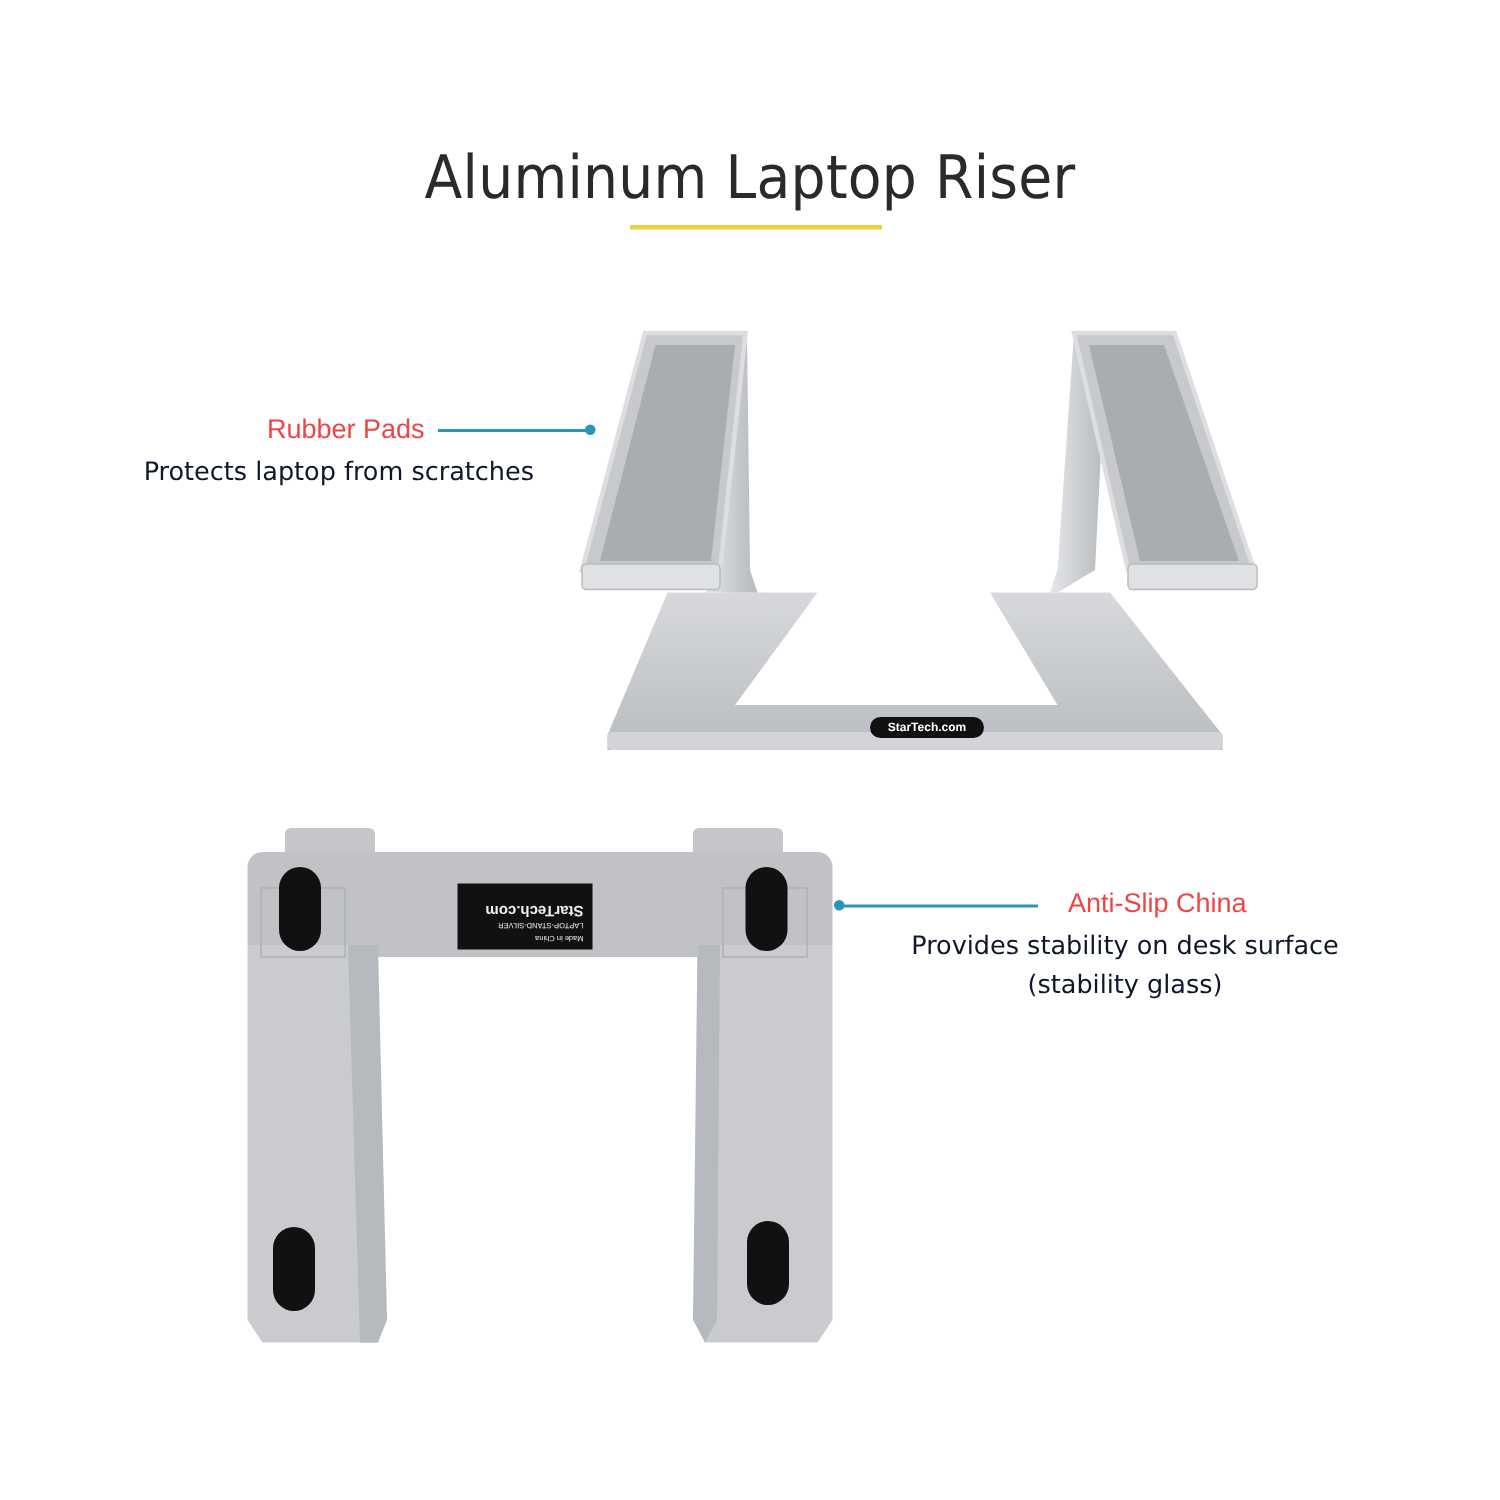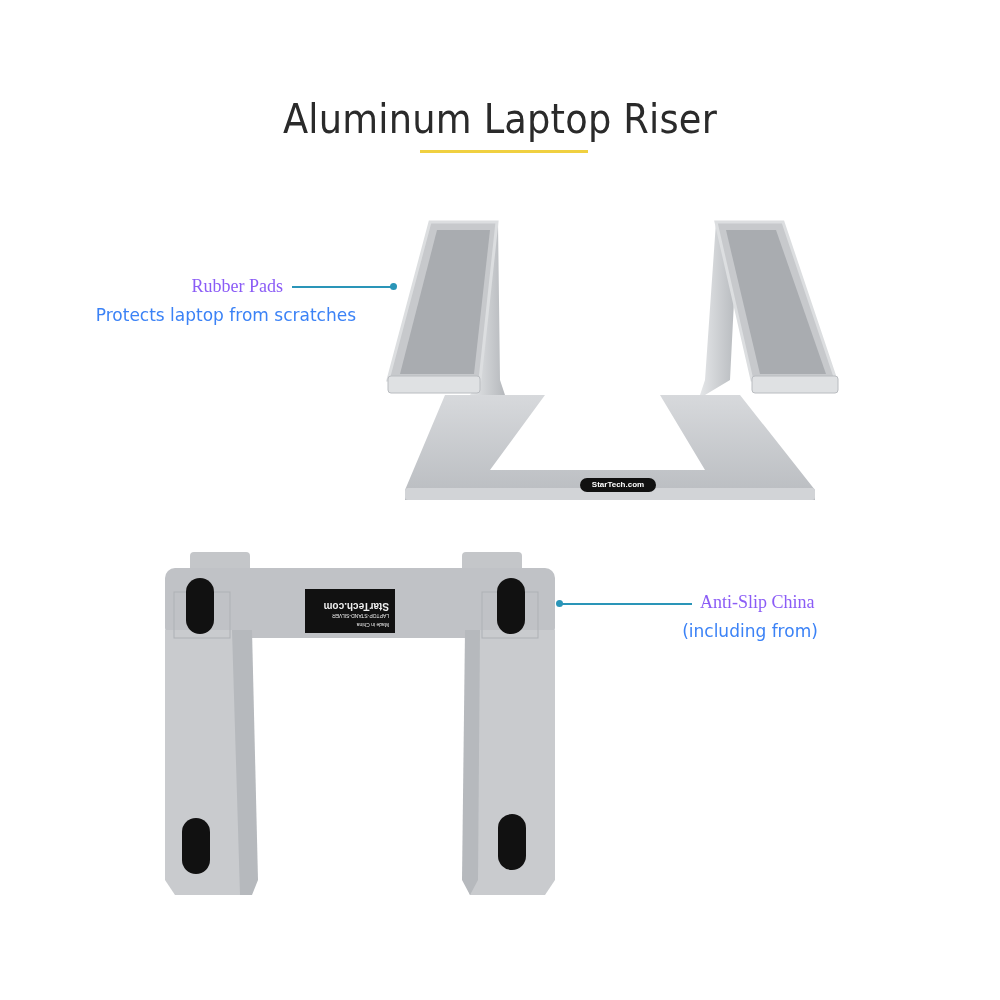--- a/index.html
+++ b/index.html
@@ -1,21 +1,21 @@
 <!DOCTYPE html>
 <html><head>
 <meta charset="utf-8">
 <style>
   html, body { margin:0; padding:0; background:#ffffff; }
   body { width:1000px; height:1000px; position:relative; overflow:hidden; font-family:"Liberation Sans", sans-serif; }
   .title { position:absolute; left:0; width:1000px; top:96px; text-align:center; font-size:40px; font-weight:300; color:#2a2a2a; letter-spacing:0.2px; font-family:"DejaVu Sans", sans-serif; font-weight:normal; transform:scaleX(0.92); }
   .title-underline { position:absolute; left:420px; top:150px; width:168px; height:3px; background:#f0d040; }
   .callout { position:absolute; color:#333; }
-  .callout .head { font-size:18px; color:#8b5cf6; font-family:Liberation Serif, serif; }
-  .callout .desc { font-size:17px; color:#3b82f6; font-family:"DejaVu Sans", sans-serif; line-height:26px; }
+  .callout .head { font-size:18px; color:#ef4444; font-family:Liberation Sans, sans-serif;margin-left:12px; }
+  .callout .desc { font-size:17px; color:#0f172a; font-family:"DejaVu Sans", sans-serif; line-height:26px; }
   .c1 { left:100px; top:276px; text-align:right; width:256px; }
   .c1 .head { position:absolute; right:73px; top:0; white-space:nowrap; }
   .c1 .desc { position:absolute; right:0; top:26px; white-space:nowrap; }
   .c2 { left:600px; top:592px; width:320px; text-align:center; }
   .c2 .head { position:absolute; left:100px; top:0; white-space:nowrap; }
   .c2 .desc { position:absolute; left:0; width:300px; top:26px; text-align:center; }
   .line { position:absolute; height:2px; background:#2a95b8; }
   .dot { position:absolute; width:7px; height:7px; border-radius:50%; background:#2a95b8; }
   svg { position:absolute; left:0; top:0; }
 </style>
@@ -28,21 +28,22 @@
 <div class="callout c1">
   <div class="head">Rubber Pads</div>
   <div class="desc">Protects laptop from scratches</div>
 </div>
 <div class="line" style="left:292px; top:286px; width:102px;"></div>
 <div class="dot" style="left:390px; top:283px;"></div>
 
 <div class="callout c2">
   <div class="head">Anti-Slip China</div>
   <div class="desc">
-    <div>(including from)</div>
+    <div>Provides stability on desk surface</div>
+    <div>(stability glass)</div>
   </div>
 </div>
 <div class="dot" style="left:556px; top:600px;"></div>
 <div class="line" style="left:560px; top:603px; width:132px;"></div>
 
 <svg width="1000" height="1000" style="pointer-events:none;">
   <defs>
     <linearGradient id="alu" x1="0" y1="0" x2="0" y2="1">
       <stop offset="0" stop-color="#d7d9dc"></stop>
       <stop offset="1" stop-color="#b9bcc0"></stop>

